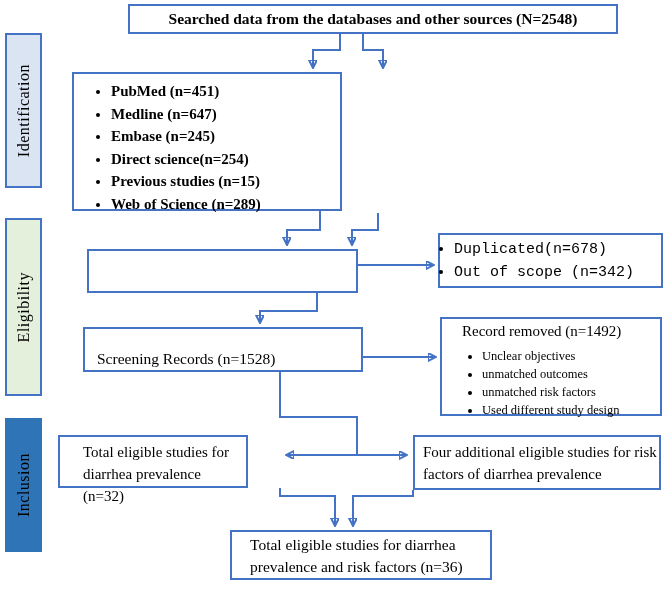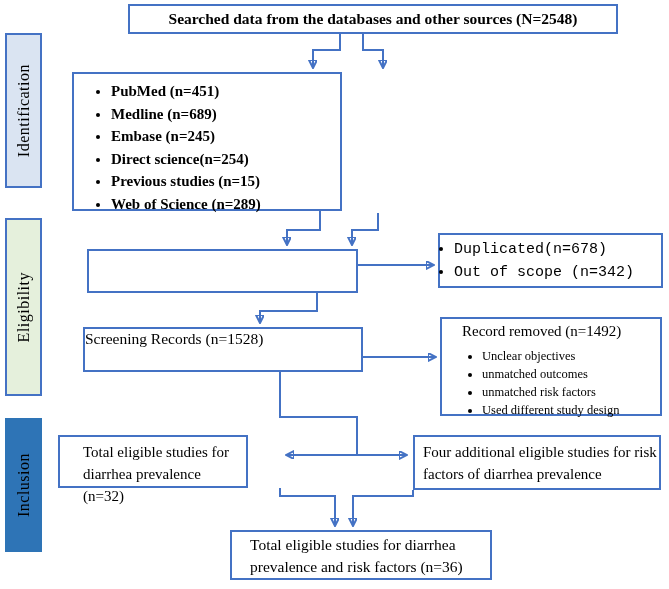--- a/index.html
+++ b/index.html
@@ -60,22 +60,22 @@
   }
   .list-box li{line-height:22.5px;}
   .left-list{left:72px;top:72px;width:270px;height:139px;}
   .right-list{left:375px;top:72px;width:286px;height:141px;}
   .empty-box{left:87px;top:249px;width:271px;height:44px;}
   .dup-box{left:438px;top:233px;width:225px;height:55px;font-family:Liberation Mono, monospace;}
   .dup-box ul{list-style:disc;margin:3px 0 0 0;padding-left:14px;}
   .dup-box li{line-height:23px;font-size:15px;}
   .screen-box{
     left:83px;top:327px;width:280px;height:45px;
-    display:flex;align-items:flex-start;
-    font-size:15.5px;
+    display:flex;align-items:flex-end;
+    padding-left:12px;font-size:15.5px;
   }
   .removed-box{left:440px;top:317px;width:222px;height:99px;padding:2px 4px 0 20px;}
   .removed-title{font-size:15px;line-height:20px;}
   .removed-box ul{list-style:disc;margin:6px;padding-left:14px;}
   .removed-box li{font-size:12.5px;line-height:18px;}
   .elig-left{
     left:58px;top:435px;width:190px;height:53px;
     padding:4px 4px 0 23px;font-size:15px;line-height:22px;
   }
   .elig-right{
@@ -109,21 +109,21 @@
     <span class="vtext">Inclusion</span>
   </div>
 
   <div class="box top-box">
     <span>Searched data from the databases and other sources (N=2548)</span>
   </div>
 
   <div class="box list-box left-list">
     <ul>
       <li>PubMed (n=451)</li>
-      <li>Medline (n=689)</li>
+      <li>Medline (n=647)</li>
       <li>Embase (n=245)</li>
       <li>Direct science(n=254)</li>
       <li>Previous studies (n=15)</li>
       <li>Web of Science (n=289)</li>
     </ul>
   </div>
 
 
   <div class="box empty-box"></div>
 

